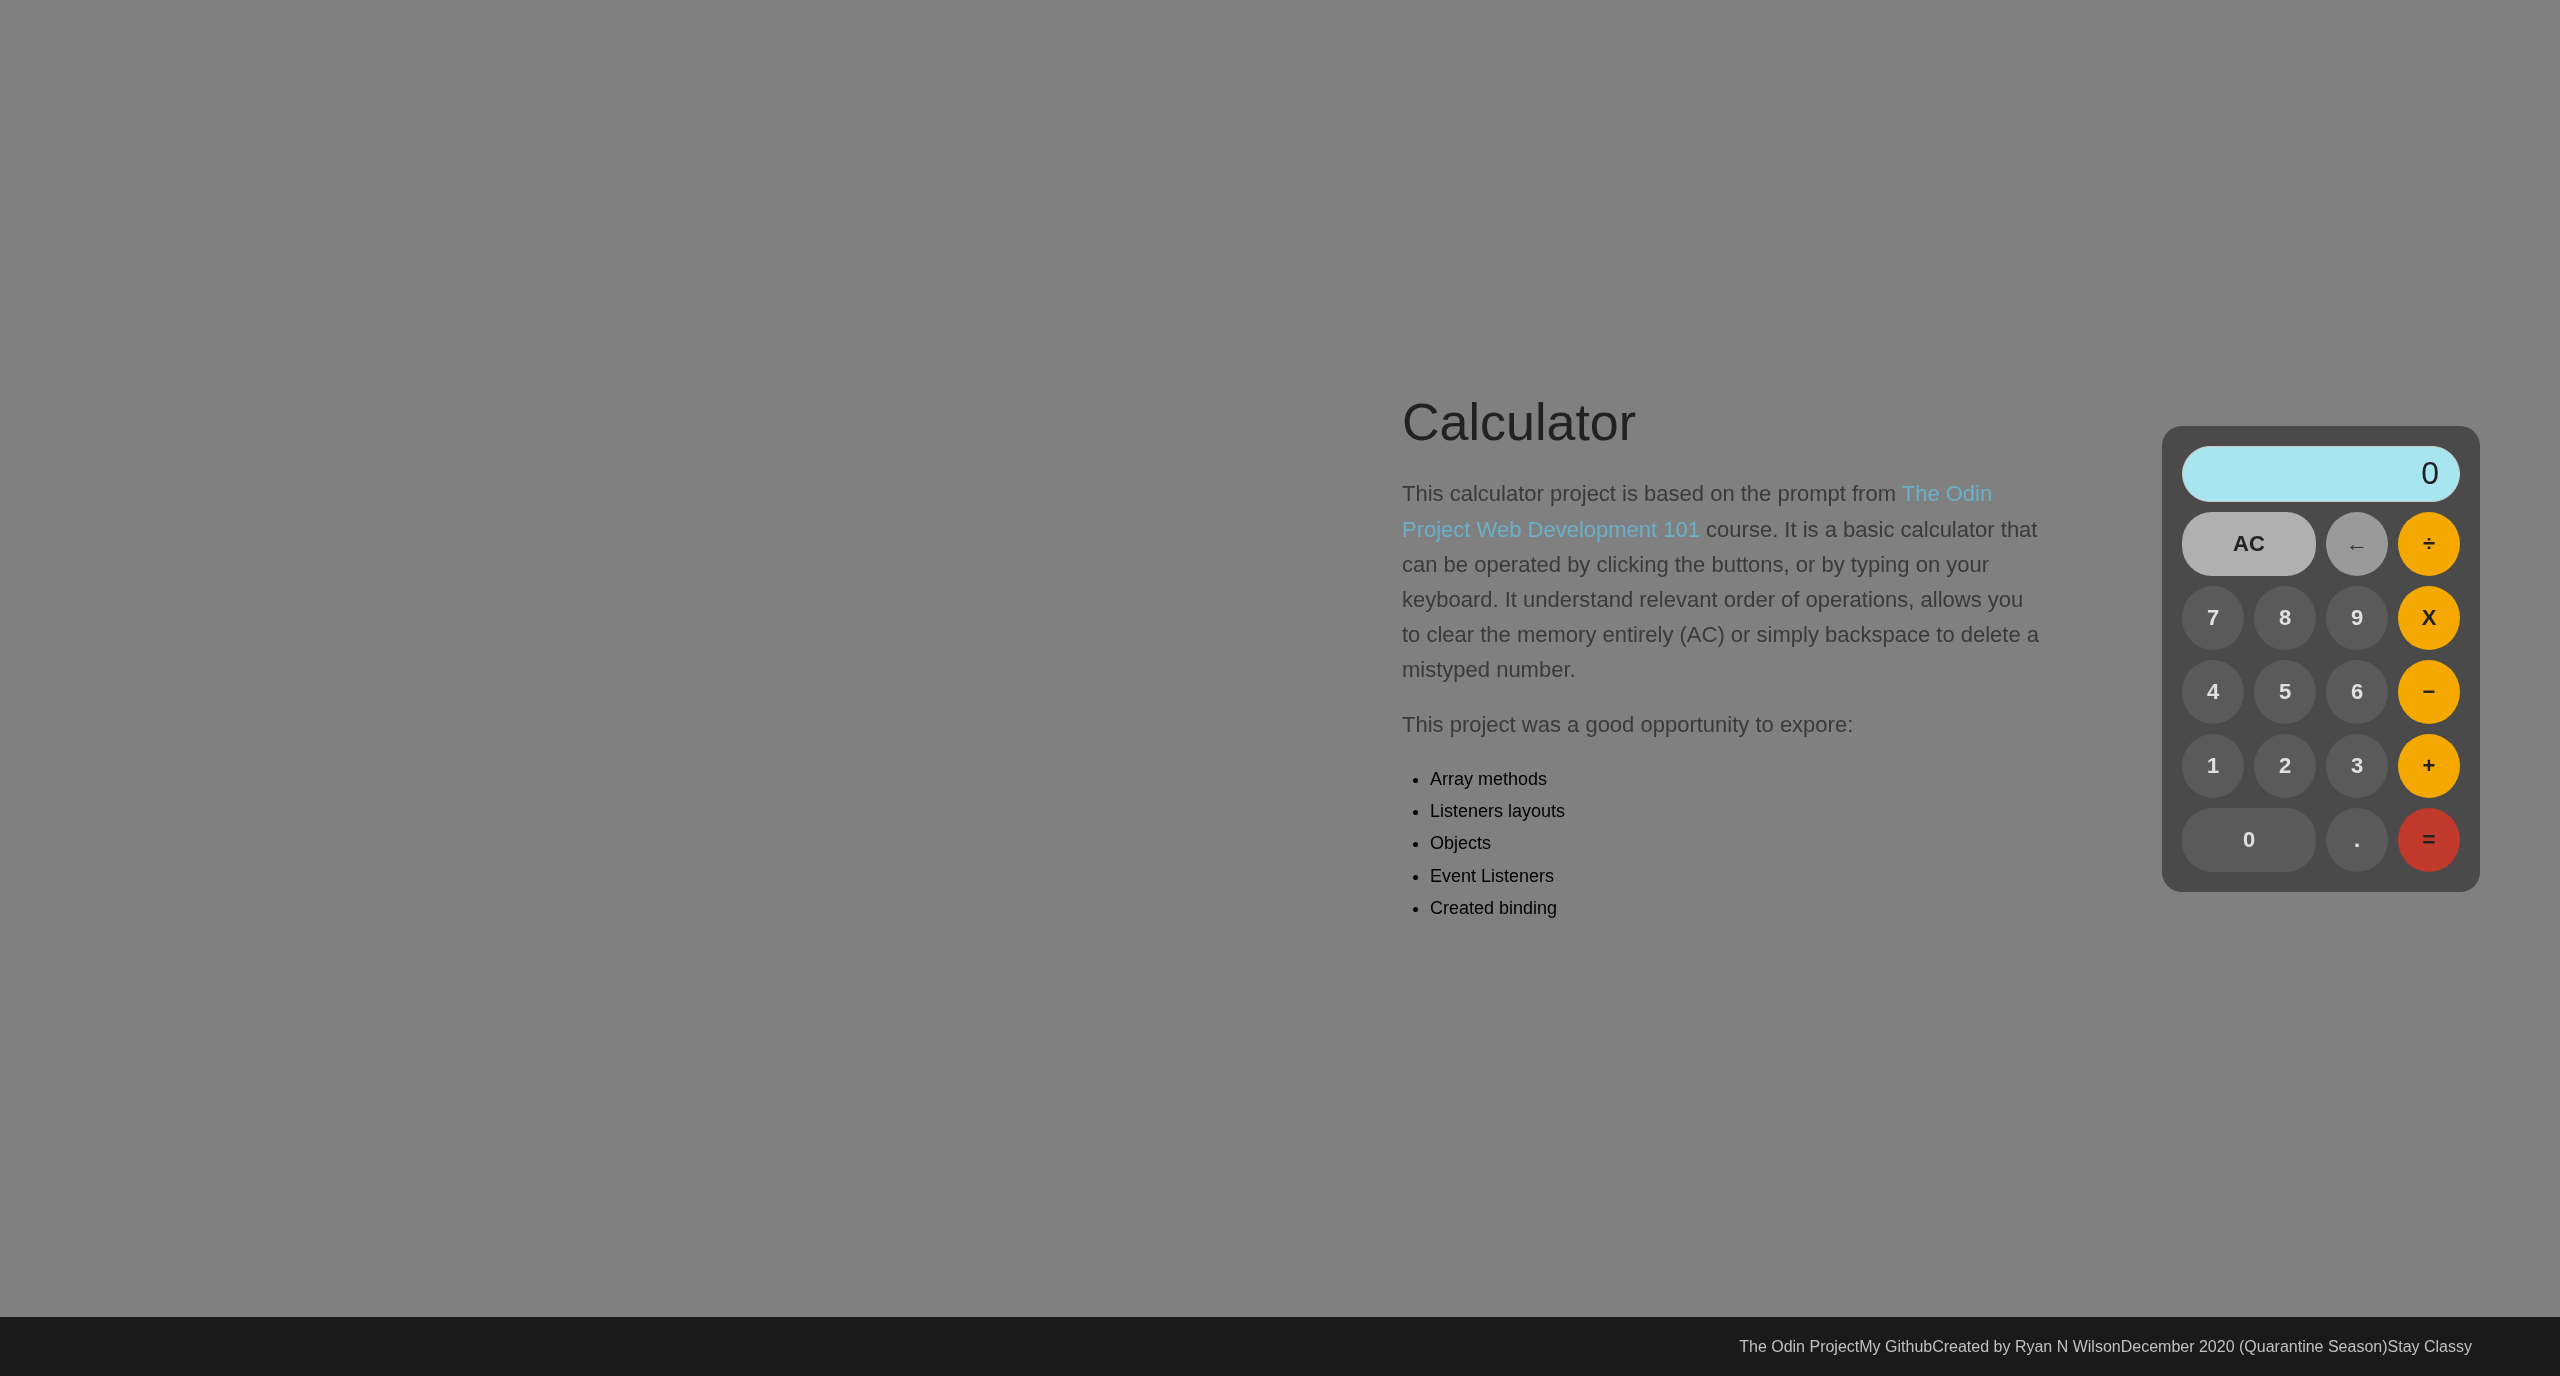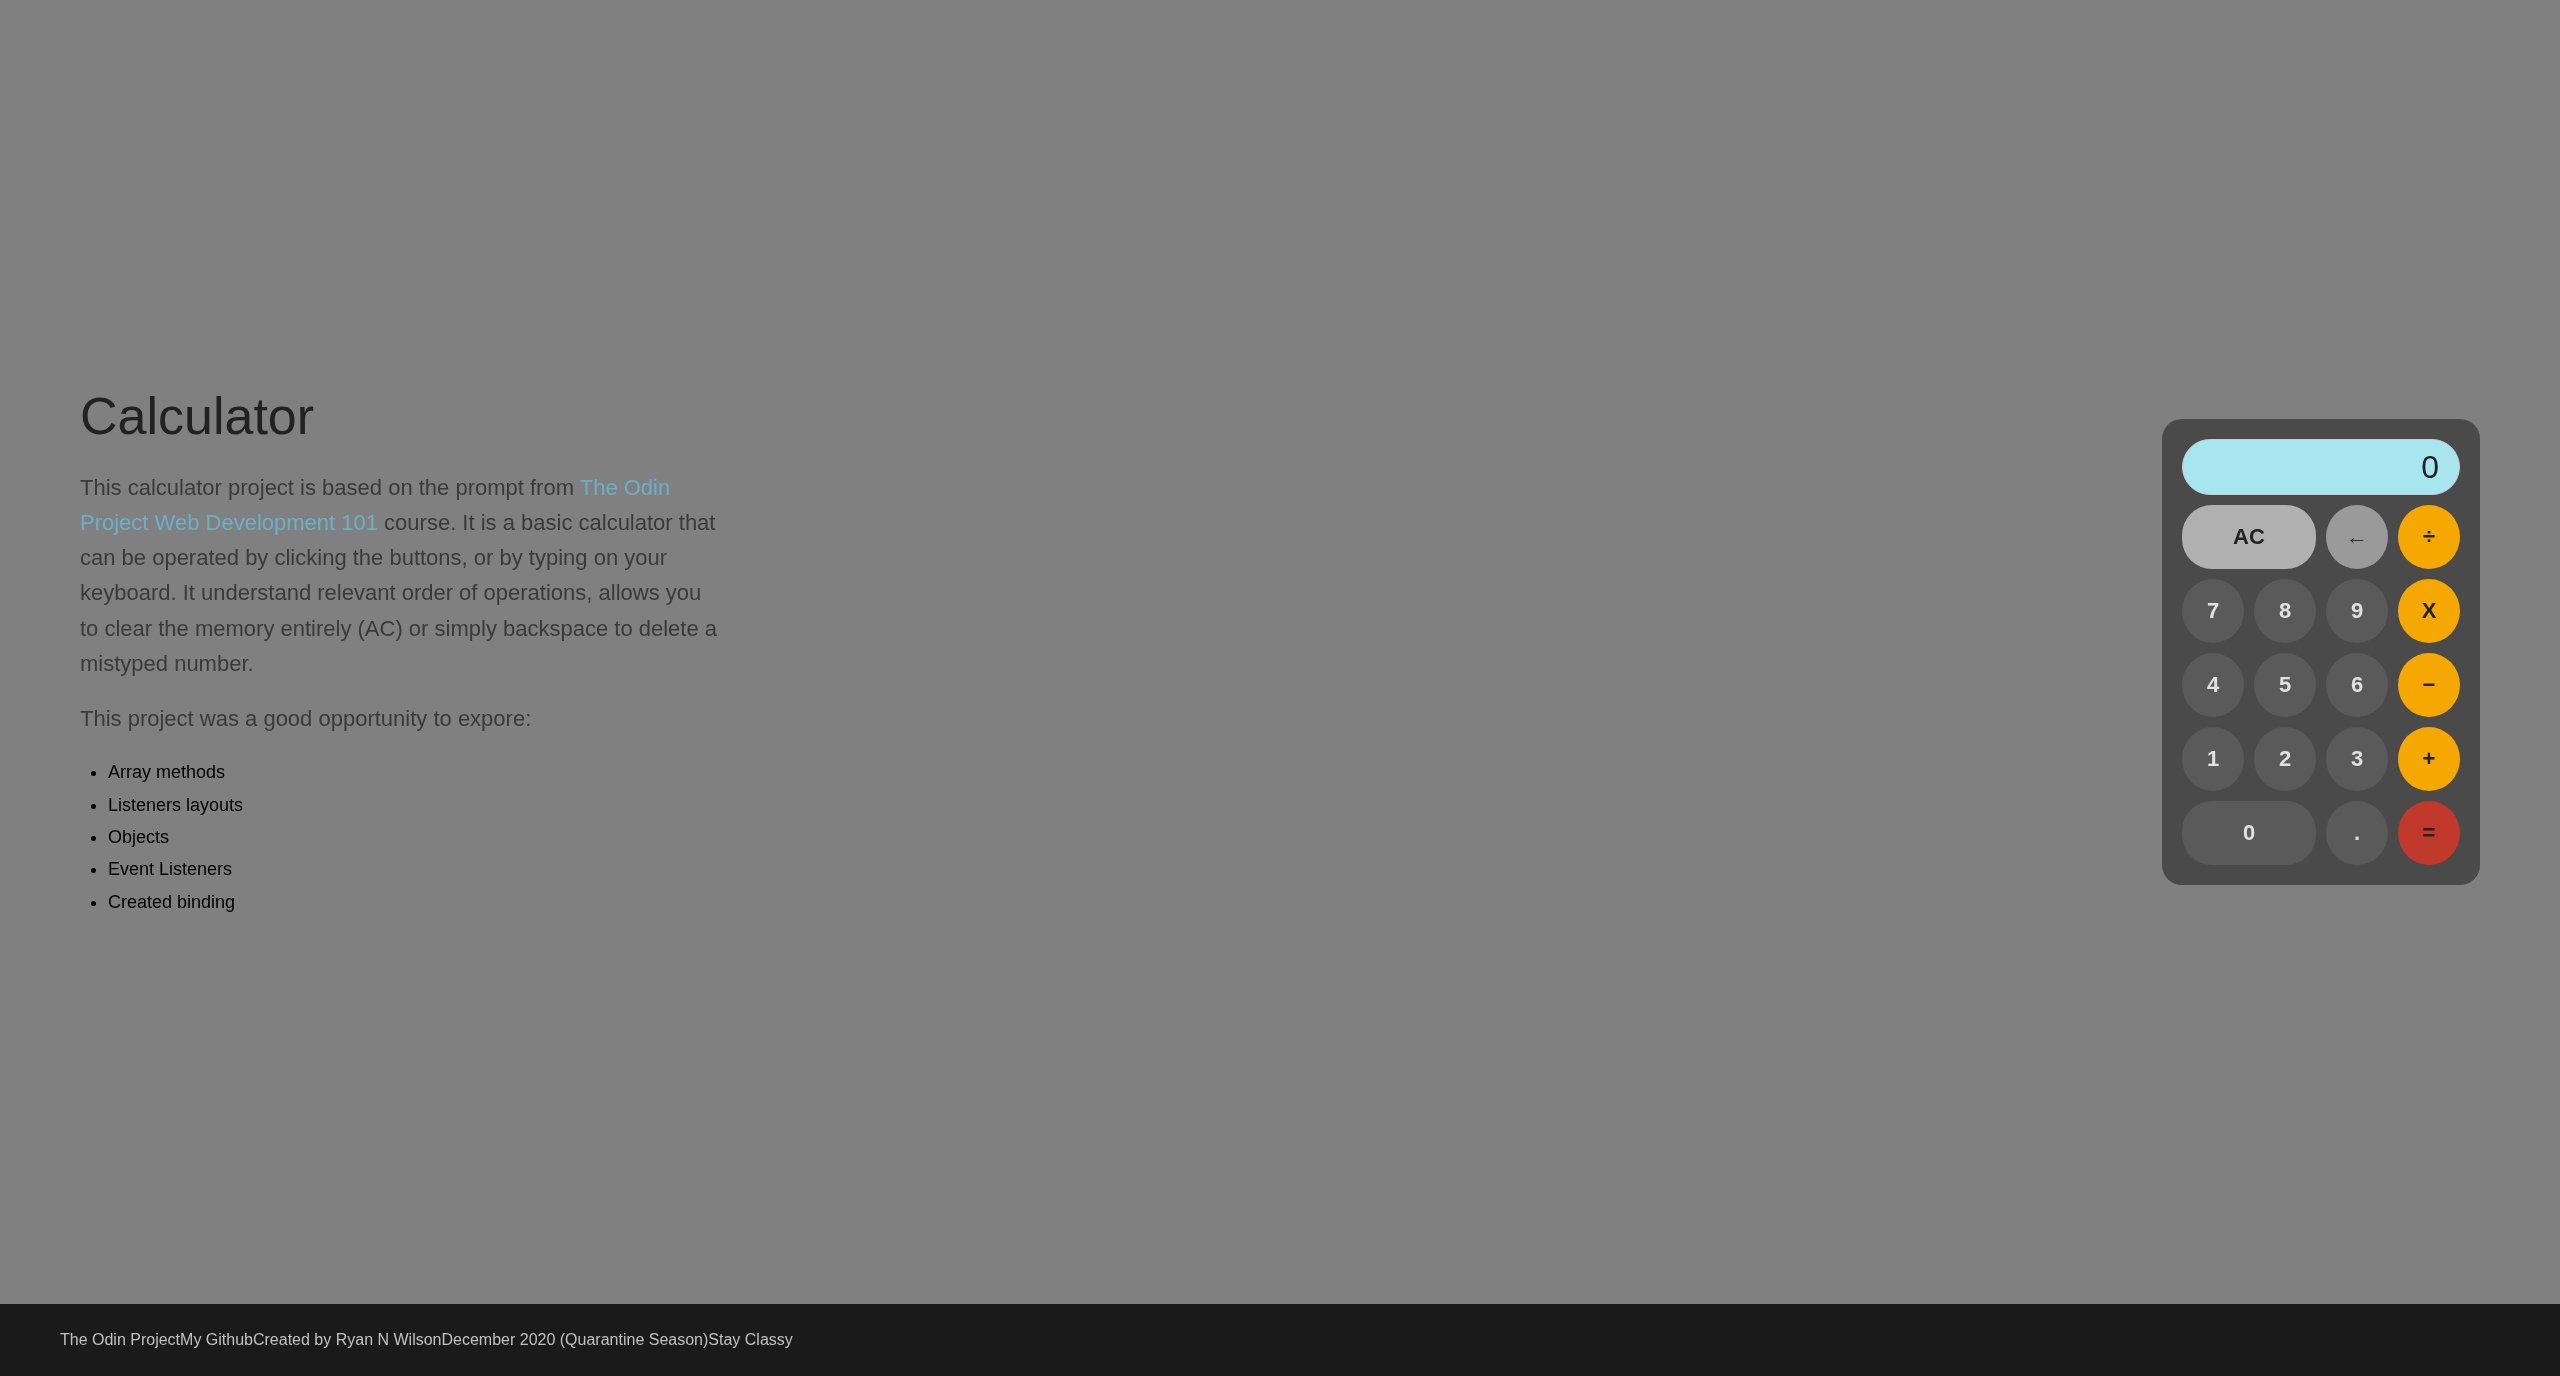--- a/index.html
+++ b/index.html
@@ -9,21 +9,21 @@
       font-family: -apple-system, BlinkMacSystemFont, 'Segoe UI', Helvetica, Arial, sans-serif;
       min-height: 100vh;
       display: flex;
       flex-direction: column;
     }
 
     .main-content {
       flex: 1;
       display: flex;
       align-items: center;
-      justify-content: space-between;
+      justify-content: flex-end;
       padding: 60px 80px;
       gap: 120px;
     }
 
     .description {
       max-width: 640px;
       color: #2d2d2d;
     }
 
     .description h1 {
@@ -131,23 +131,23 @@
       background-color: #9a9a9a;
       color: #333;
     }
 
     
     footer {
       background-color: #1a1a1a;
       color: #c0c0c0;
       display: flex;
       align-items: center;
-      justify-content: flex-start;
-      padding: 0 60px;
-      height: 72px;
+      justify-content: flex-end;
+      padding: 0 88px;
+      height: 59px;
       font-size: 16px;
     }
 
     footer a {
       color: #c0c0c0;
       text-decoration: none;
     }
   </style>
 </head>
 <body>

